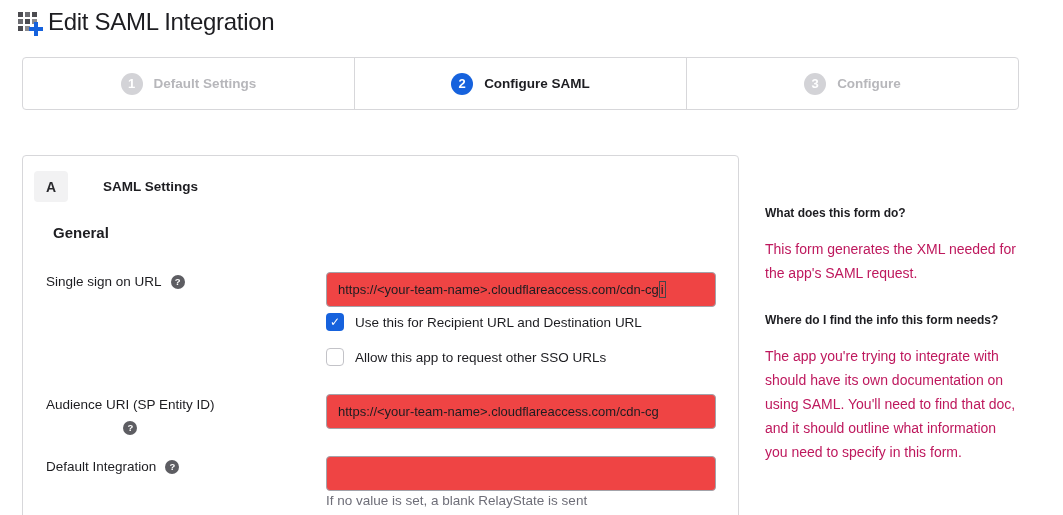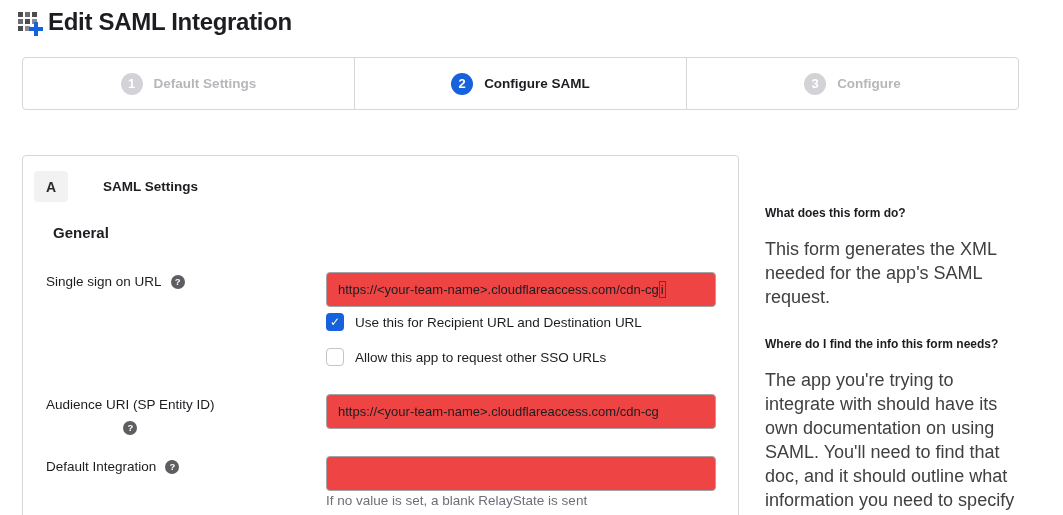--- a/index.html
+++ b/index.html
@@ -5,21 +5,21 @@
   * { box-sizing: border-box; }
   html,body { margin:0; padding:0; background:#fff; }
   .screen {
     position:relative; width:1063px; height:515px; background:#ffffff;
     font-family:"Liberation Sans","DejaVu Sans",sans-serif; color:#1d1d21; overflow:hidden;
   }
 
   
   .header { position:absolute; left:16px; top:8px; display:flex; align-items:center; }
   .app-icon { width:27px; height:27px; margin-right:5px; flex:0 0 auto; }
-  .page-title { font-size:24px; font-weight:700; margin:0; letter-spacing:-0.3px; color:#1d1d21; }
+  .page-title { font-size:24px; font-weight:400; margin:0; letter-spacing:-0.3px; color:#1d1d21; }
 
   
   .stepbar {
     position:absolute; left:22px; top:57px; width:997px; height:53px;
     border:1px solid #d7d7da; border-radius:4px; background:#fff; display:flex;
   }
   .step { flex:1 1 0; display:flex; align-items:center; justify-content:center; gap:11px; cursor:pointer; }
   .step + .step { border-left:1px solid #d7d7da; }
   .step-circle {
     width:22px; height:22px; border-radius:50%; background:#d3d3d7; color:#fff;
@@ -62,21 +62,21 @@
     display:flex; align-items:center; justify-content:center; }
   .checkbox.checked { background:#1662dd; color:#fff; font-size:12px; font-weight:700; }
   .checkbox.unchecked { background:#fff; border:1px solid #c3c3c8; }
   .checkbox-label { font-size:13.5px; color:#1d1d21; white-space:nowrap; }
 
   .field-hint { position:absolute; left:303px; top:337px; font-size:13.5px; color:#6e6e78; white-space:nowrap; }
 
   
   .help-aside { position:absolute; left:765px; top:189px; width:252px; }
   .help-heading { font-size:12px; font-weight:700; color:#1d1d21; line-height:20px; margin:14px 0 14px 0; }
-  .help-body { font-size:18px; color:#404040; line-height:24px; margin:12px 0 25px 0; }
+  .help-body { font-size:14px; color:#be185d; line-height:24px; margin:12px 0 25px 0; }
 </style>
 </head>
 <body>
 
 <div class="screen">
 
   <div class="header">
     <svg class="app-icon" viewBox="0 0 27 27" aria-hidden="true">
       <g fill="#4b4b50">
         <rect x="2" y="3" width="5" height="5"></rect>

